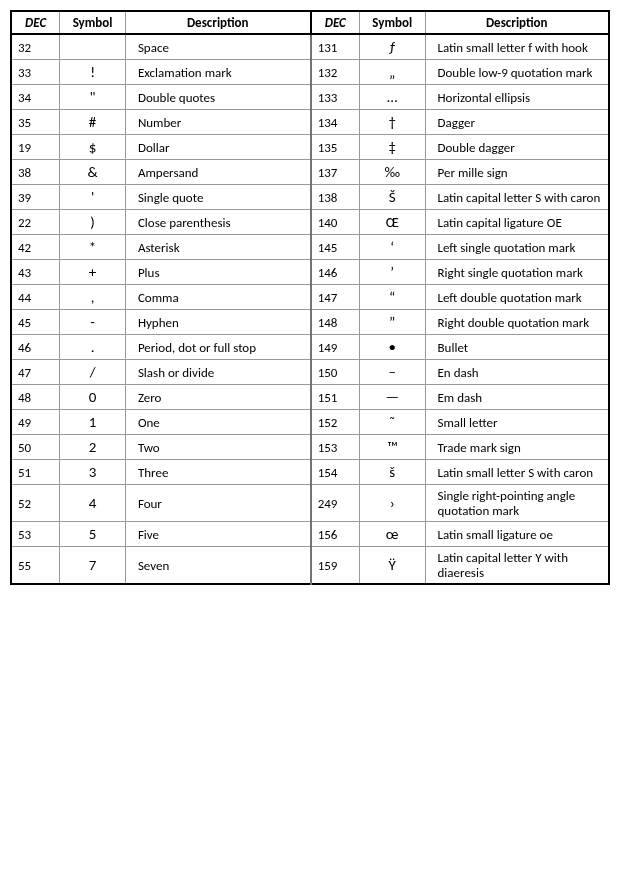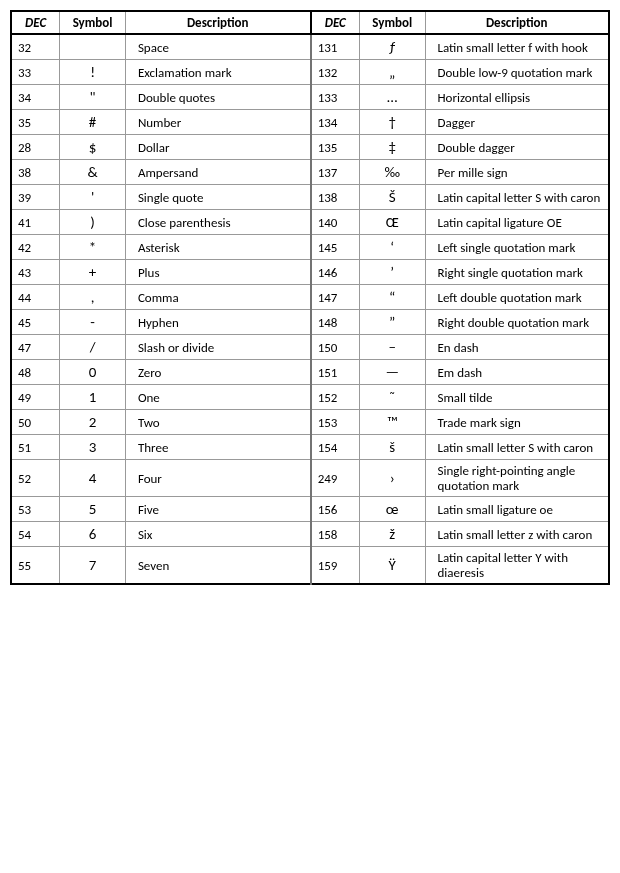--- a/index.html
+++ b/index.html
@@ -86,21 +86,21 @@
       </tr>
       <tr>
         <td class="dec">35</td>
         <td class="sym">#</td>
         <td class="desc">Number</td>
         <td class="dec left-border">134</td>
         <td class="sym">†</td>
         <td class="desc">Dagger</td>
       </tr>
       <tr>
-        <td class="dec">28</td>
+        <td class="dec">19</td>
         <td class="sym">$</td>
         <td class="desc">Dollar</td>
         <td class="dec left-border">135</td>
         <td class="sym">‡</td>
         <td class="desc">Double dagger</td>
       </tr>
       <tr>
         <td class="dec">38</td>
         <td class="sym">&amp;</td>
         <td class="desc">Ampersand</td>
@@ -110,21 +110,21 @@
       </tr>
       <tr>
         <td class="dec">39</td>
         <td class="sym">'</td>
         <td class="desc">Single quote</td>
         <td class="dec left-border">138</td>
         <td class="sym">Š</td>
         <td class="desc">Latin capital letter S with caron</td>
       </tr>
       <tr>
-        <td class="dec">41</td>
+        <td class="dec">22</td>
         <td class="sym">)</td>
         <td class="desc">Close parenthesis</td>
         <td class="dec left-border">140</td>
         <td class="sym">Œ</td>
         <td class="desc">Latin capital ligature OE</td>
       </tr>
       <tr>
         <td class="dec">42</td>
         <td class="sym">*</td>
         <td class="desc">Asterisk</td>
@@ -150,20 +150,28 @@
       </tr>
       <tr>
         <td class="dec">45</td>
         <td class="sym">-</td>
         <td class="desc">Hyphen</td>
         <td class="dec left-border">148</td>
         <td class="sym">”</td>
         <td class="desc">Right double quotation mark</td>
       </tr>
       <tr>
+        <td class="dec">46</td>
+        <td class="sym">.</td>
+        <td class="desc">Period, dot or full stop</td>
+        <td class="dec left-border">149</td>
+        <td class="sym">•</td>
+        <td class="desc">Bullet</td>
+      </tr>
+      <tr>
         <td class="dec">47</td>
         <td class="sym">/</td>
         <td class="desc">Slash or divide</td>
         <td class="dec left-border">150</td>
         <td class="sym">–</td>
         <td class="desc">En dash</td>
       </tr>
       <tr>
         <td class="dec">48</td>
         <td class="sym">0</td>
@@ -171,21 +179,21 @@
         <td class="dec left-border">151</td>
         <td class="sym">—</td>
         <td class="desc">Em dash</td>
       </tr>
       <tr>
         <td class="dec">49</td>
         <td class="sym">1</td>
         <td class="desc">One</td>
         <td class="dec left-border">152</td>
         <td class="sym">˜</td>
-        <td class="desc">Small tilde</td>
+        <td class="desc">Small letter</td>
       </tr>
       <tr>
         <td class="dec">50</td>
         <td class="sym">2</td>
         <td class="desc">Two</td>
         <td class="dec left-border">153</td>
         <td class="sym">™</td>
         <td class="desc">Trade mark sign</td>
       </tr>
       <tr>
@@ -206,28 +214,20 @@
       </tr>
       <tr>
         <td class="dec">53</td>
         <td class="sym">5</td>
         <td class="desc">Five</td>
         <td class="dec left-border">156</td>
         <td class="sym">œ</td>
         <td class="desc">Latin small ligature oe</td>
       </tr>
       <tr>
-        <td class="dec">54</td>
-        <td class="sym">6</td>
-        <td class="desc">Six</td>
-        <td class="dec left-border">158</td>
-        <td class="sym">ž</td>
-        <td class="desc">Latin small letter z with caron</td>
-      </tr>
-      <tr>
         <td class="dec">55</td>
         <td class="sym">7</td>
         <td class="desc">Seven</td>
         <td class="dec left-border">159</td>
         <td class="sym">Ÿ</td>
         <td class="desc">Latin capital letter Y with diaeresis</td>
       </tr>
     </tbody>
 </table>
 

